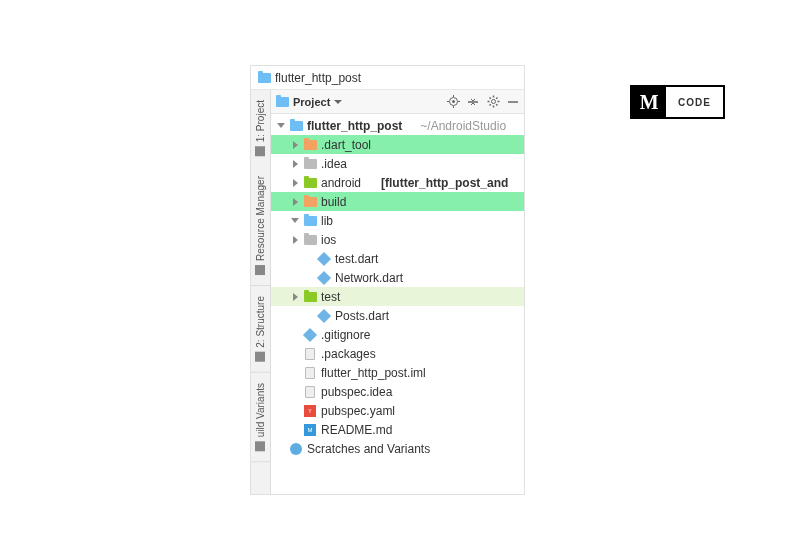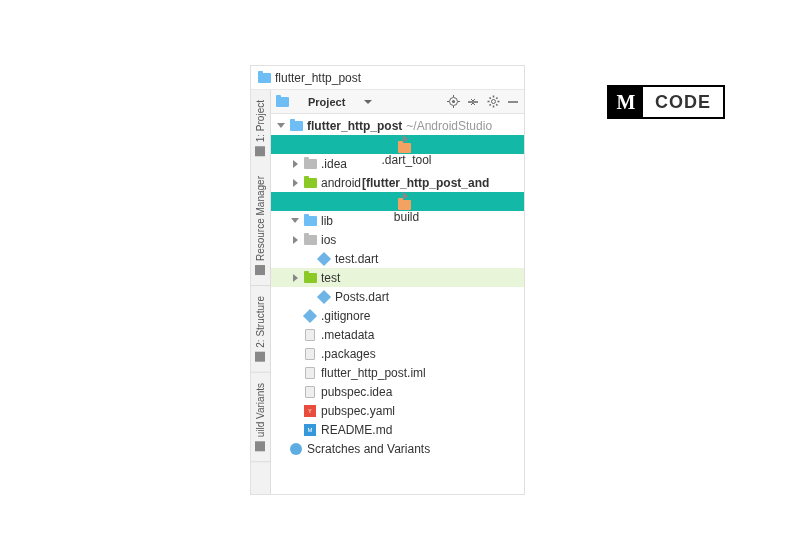--- a/index.html
+++ b/index.html
@@ -88,21 +88,21 @@
     background: #f7f7f7;
     border-bottom: 1px solid #e4e4e4;
     display: flex;
     align-items: center;
     padding: 0 4px;
     gap: 4px;
   }
   .panel-title {
     display: flex;
     align-items: center;
-    gap: 19px;
+    gap: 4px;
     font-weight: bold;
     font-size: 11px;
     flex: 1;
   }
   .panel-title .folder-icon { margin-right: 0; }
   .dropdown-arrow {
     width: 0; height: 0;
     border-left: 4px solid transparent;
     border-right: 4px solid transparent;
     border-top: 4px solid #666;
@@ -116,21 +116,21 @@
   }
   .tree { flex: 1; overflow: auto; padding: 2px 0; }
   .tree-row {
     display: flex;
     align-items: center;
     height: 19px;
     padding-left: 4px;
     white-space: nowrap;
     cursor: pointer;
   }
-  .tree-row.hl-yellow { background: #14b8a6; flex-direction: column; }
+  .tree-row.hl-yellow { background: #86efac; }
   .tree-row.hl-green { background: #e8f5d8; }
   .expander {
     width: 12px; height: 12px;
     display: flex; align-items: center; justify-content: center;
     margin-right: 2px;
   }
   .tri-right {
     width: 0; height: 0;
     border-top: 4px solid transparent;
     border-bottom: 4px solid transparent;
@@ -213,21 +213,21 @@
     display: flex;
     align-items: center; justify-content: center;
     font-weight: bold;
     font-size: 20px;
     font-family: Georgia, serif;
   }
   .logo-code {
     padding: 4px 12px;
     display: flex; align-items: center;
     font-weight: bold;
-    font-size: 18px;
+    font-size: 10px;
     letter-spacing: 1px;
   }
   svg { display: block; }
 </style>
 </head>
 <body>
 
 <div class="canvas">
   <div class="breadcrumb">
     <span class="folder-icon">
@@ -307,21 +307,21 @@
 
       <div class="tree">
         <div class="tree-row indent-0">
           <span class="expander">
               <span class="tri-down"></span>
             </span>
           <span class="folder-icon">
               <span class="folder-glyph blue"></span>
             </span>
           <span class="bold">flutter_http_post</span>
-          <span class="muted" style="margin-left:4px">~/AndroidStudio</span>
+          <span class="muted" style="margin-left:18px">~/AndroidStudio</span>
         </div>
 
         <div class="tree-row indent-1 hl-yellow">
           <span class="expander">
               <span class="tri-right"></span>
             </span>
           <span class="folder-icon">
               <span class="folder-glyph orange"></span>
             </span>
           <span>.dart_tool</span>
@@ -336,21 +336,21 @@
           <span>.idea</span>
         </div>
         <div class="tree-row indent-1">
           <span class="expander">
               <span class="tri-right"></span>
             </span>
           <span class="folder-icon">
               <span class="folder-glyph green"></span>
             </span>
           <span>android</span>
-          <span class="bold" style="margin-left:1px">[flutter_http_post_and</span>
+          <span class="bold" style="margin-left:20px">[flutter_http_post_and</span>
         </div>
         <div class="tree-row indent-1 hl-yellow">
           <span class="expander">
               <span class="tri-right"></span>
             </span>
           <span class="folder-icon">
               <span class="folder-glyph orange"></span>
             </span>
           <span>build</span>
         </div>
@@ -373,20 +373,27 @@
             </span>
           <span>ios</span>
         </div>
         <div class="tree-row indent-2">
           <span class="expander"></span>
           <span class="file-icon">
               <span class="dart-glyph"></span>
             </span>
           <span>test.dart</span>
         </div>
+        <div class="tree-row indent-2">
+          <span class="expander"></span>
+          <span class="file-icon">
+              <span class="dart-glyph"></span>
+            </span>
+          <span>Network.dart</span>
+        </div>
         <div class="tree-row indent-1 hl-green">
           <span class="expander">
               <span class="tri-right"></span>
             </span>
           <span class="folder-icon">
               <span class="folder-glyph green"></span>
             </span>
           <span>test</span>
         </div>
 
@@ -397,27 +404,20 @@
             </span>
           <span>Posts.dart</span>
         </div>
 
         <div class="tree-row indent-1">
           <span class="expander"></span>
           <span class="file-icon">
               <span class="dart-glyph"></span>
             </span>
           <span>.gitignore</span>
-        </div>
-        <div class="tree-row indent-1">
-          <span class="expander"></span>
-          <span class="file-icon">
-              <span class="file-glyph"></span>
-            </span>
-          <span>.metadata</span>
         </div>
         <div class="tree-row indent-1">
           <span class="expander"></span>
           <span class="file-icon">
               <span class="file-glyph"></span>
             </span>
           <span>.packages</span>
         </div>
         <div class="tree-row indent-1">
           <span class="expander"></span>

